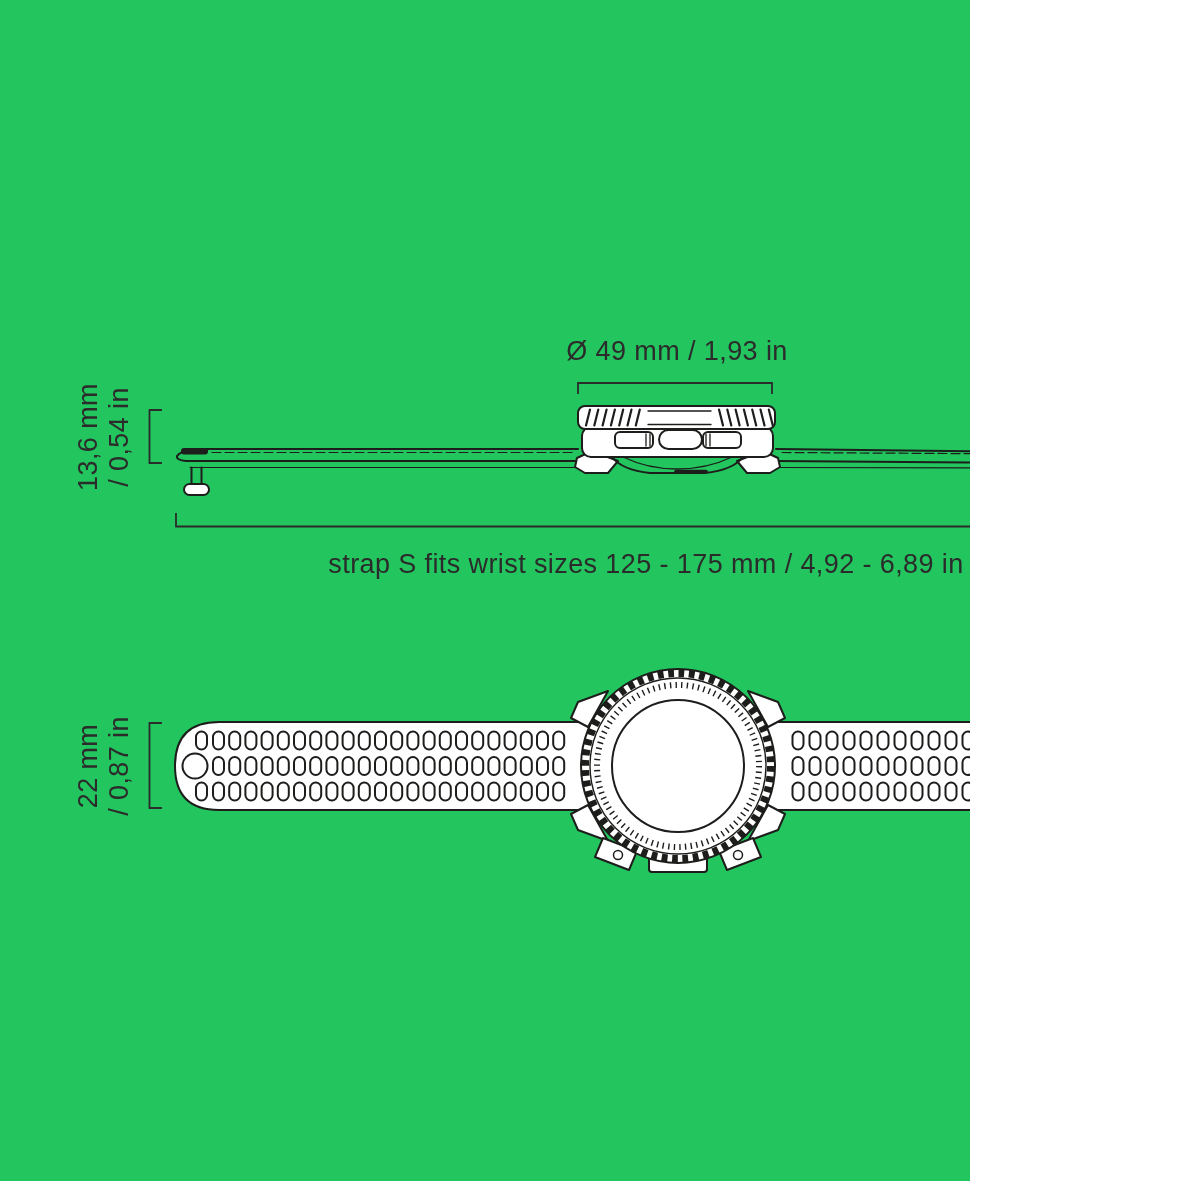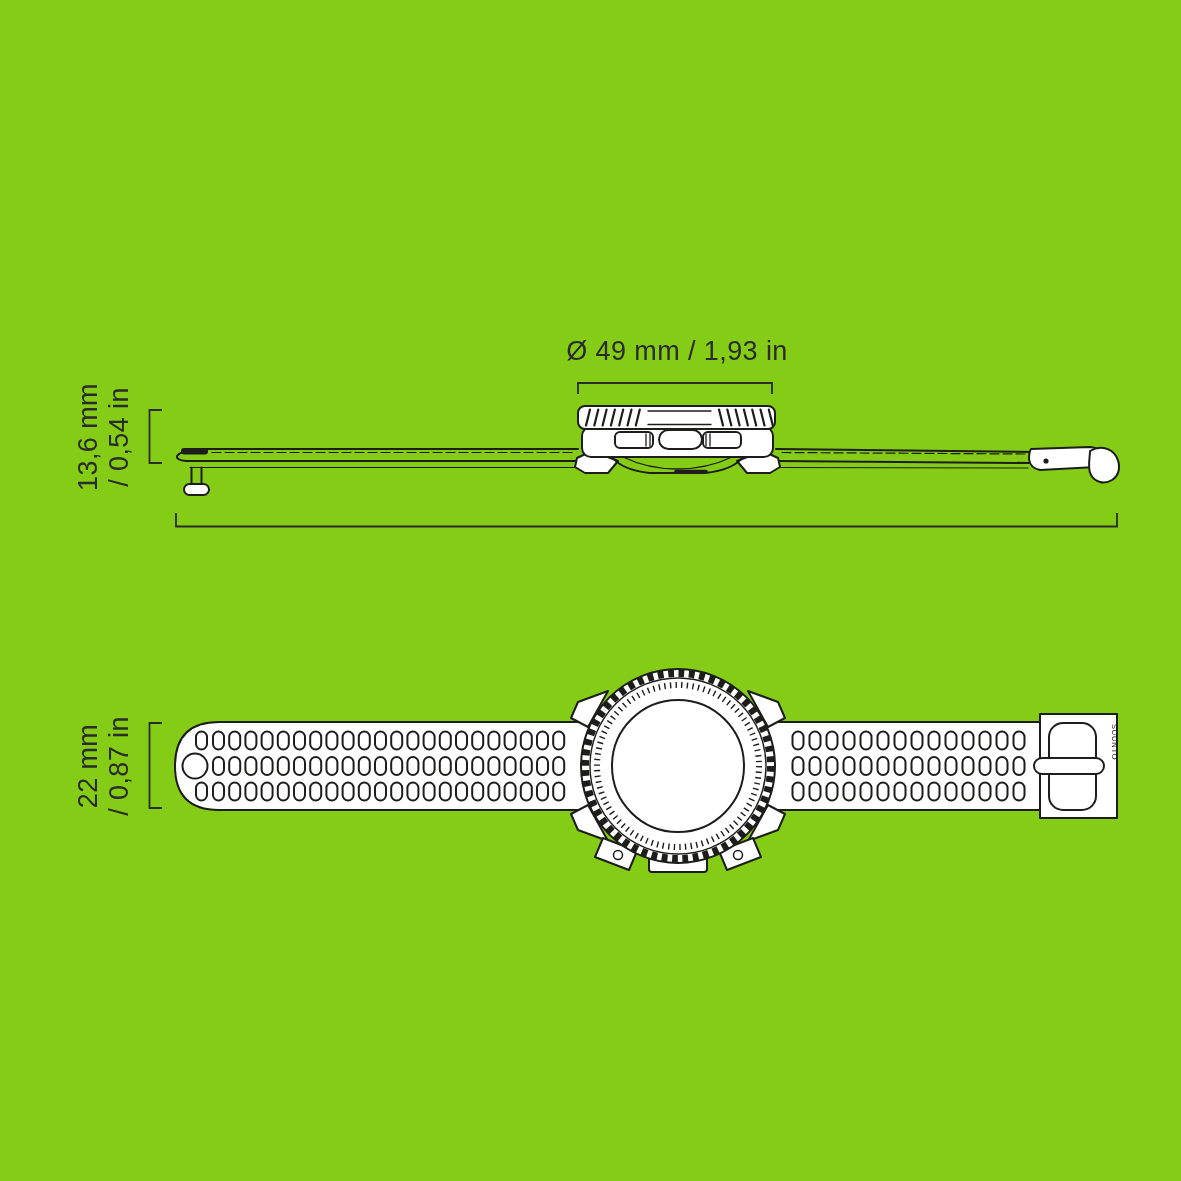--- a/index.html
+++ b/index.html
@@ -1,19 +1,19 @@
 <!DOCTYPE html>
 <html><head>
 <meta charset="utf-8">
 <style>
   html,body{margin:0;padding:0;background:#ffffff;}
   #canvas{
     position:relative;
-    width:1181px;height:1181px;
-    background:#84cc16;
+    width:970px;height:1181px;
+    background:#22c55e;
     overflow:hidden;
     font-family:"Liberation Sans", sans-serif;
   }
   #drawing{position:absolute;left:0;top:0;}
   .label{
     position:absolute;
     font-size:27px;
     color:#2b2b2b;
     letter-spacing:0.4px;
     white-space:nowrap;
@@ -271,19 +271,20 @@
     </g>
   </svg>
 
   <div class="label label-center" style="left:677px;top:336px">Ø 49 mm / 1,93 in</div>
 
   <div class="vlabel" style="left:104px;top:437px">
     <div>13,6 mm</div>
     <div>/ 0,54 in</div>
   </div>
 
+  <div class="label label-center" style="left:646px;top:549px">strap S fits wrist sizes 125 - 175 mm / 4,92 - 6,89 in</div>
 
   <div class="vlabel" style="left:104px;top:766px">
     <div>22 mm</div>
     <div>/ 0,87 in</div>
   </div>
 
 </div>
 
 </body></html>

